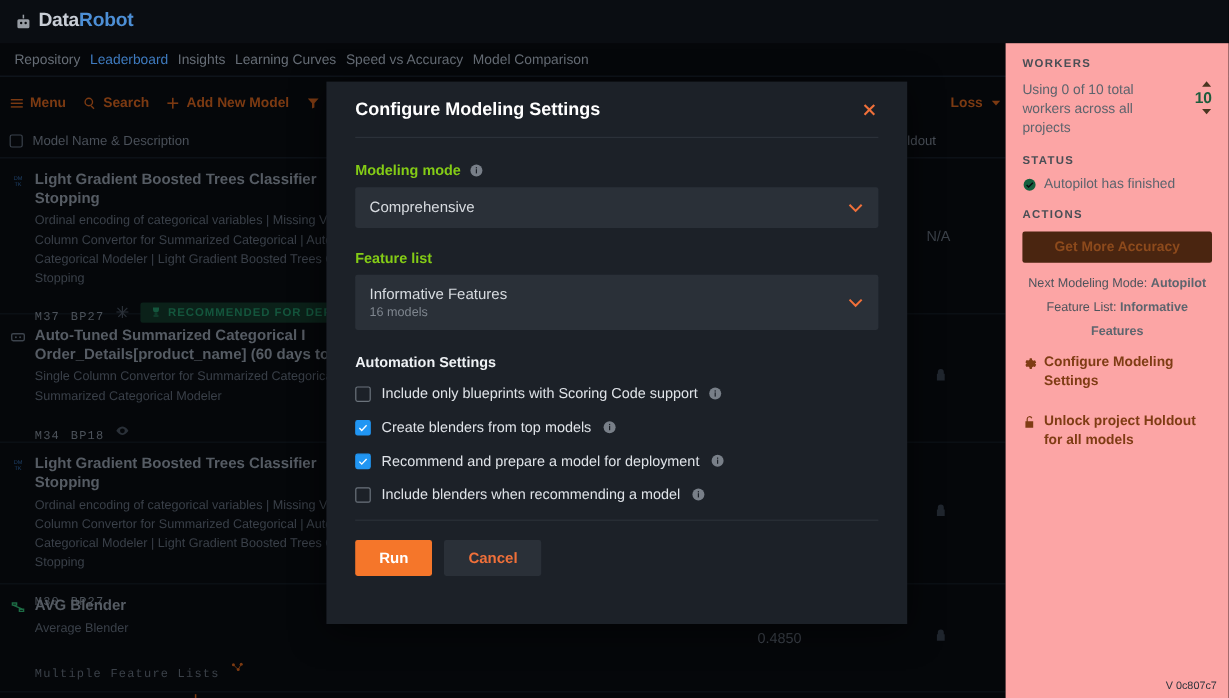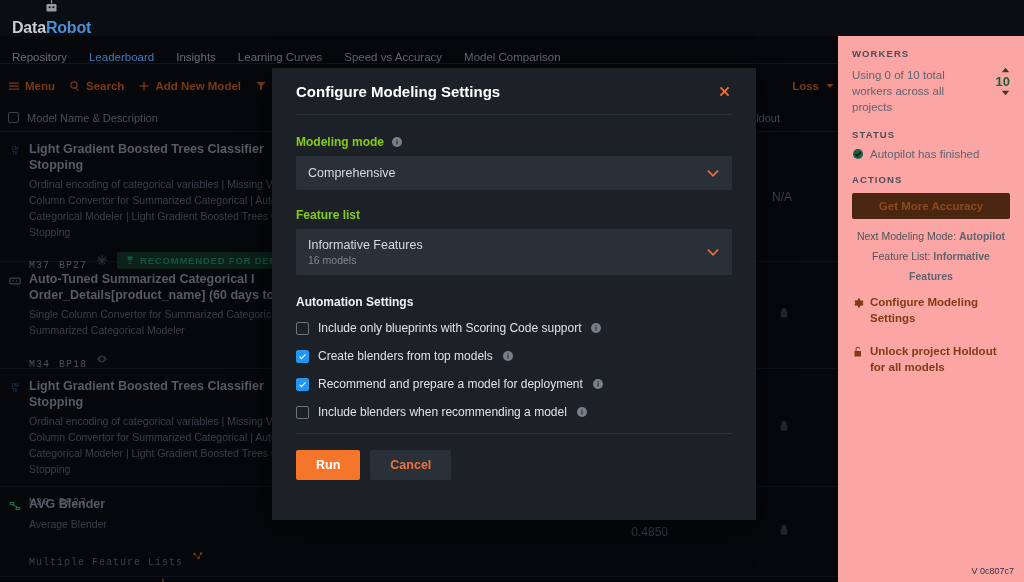--- a/index.html
+++ b/index.html
@@ -12,21 +12,21 @@
   #app { position: relative; width: 1024px; height: 582px; background: #05070a; }
 
   
   .backdrop { position: absolute; inset: 0; }
 
   
   .topnav {
     position: absolute; top: 0; left: 0; width: 1024px; height: 36px;
     background: #0a0d12; display: flex; align-items: center; padding: 0 12px;
   }
-  .brand { display: flex; align-items: center; gap: 5px; margin-right: 18px; flex-direction: column; }
+  .brand { display: flex; align-items: center; gap: 5px; margin-right: 18px; }
   .brand-logo { width: 15px; height: 15px; fill: #c7ccd4; opacity:.75; }
   .brand-text { font-size: 16px; font-weight: bold; letter-spacing: -.2px; }
   .brand-data { color: #c9ced6; }
   .brand-robot { color: #4d8fd6; }
   .navlinks { display: flex; align-items: center; gap: 16px; }
   .navlink { font-size: 12.5px; color: #8a9099; white-space: nowrap; }
   .navlink.active { color: #5b93d6; }
   .badge-count {
     display: inline-flex; align-items: center; justify-content: center;
     min-width: 17px; height: 14px; padding: 0 4px; margin-left: 5px;
@@ -40,21 +40,21 @@
   .nav-ic { width: 15px; height: 15px; fill: #b4591e; }
   .avatar {
     width: 22px; height: 22px; border-radius: 50%;
     background: radial-gradient(circle at 50% 35%, #6b5a4a 0%, #413528 60%, #2a2118 100%);
     border: 1px solid #2a2f36;
   }
 
   
   .subnav {
     position: absolute; top: 36px; left: 0; width: 1024px; height: 28px;
-    display: flex; align-items: flex-end; gap: 22px; padding: 0 12px;
+    display: flex; align-items: center; gap: 8px; padding: 0 12px;
     border-bottom: 1px solid #121821;
   }
   .subtab { font-size: 11.5px; color: #666d76; white-space: nowrap; }
   .subtab.active { color: #3f7bbf; }
 
   
   .toolbar {
     position: absolute; top: 72px; left: 0; width: 1024px; height: 28px;
     display: flex; align-items: center; gap: 14px; padding: 0 8px;
   }

